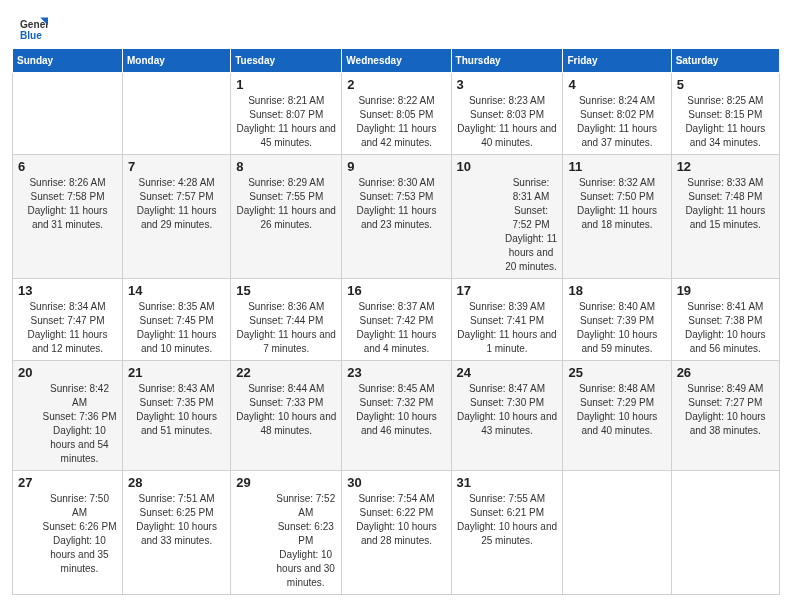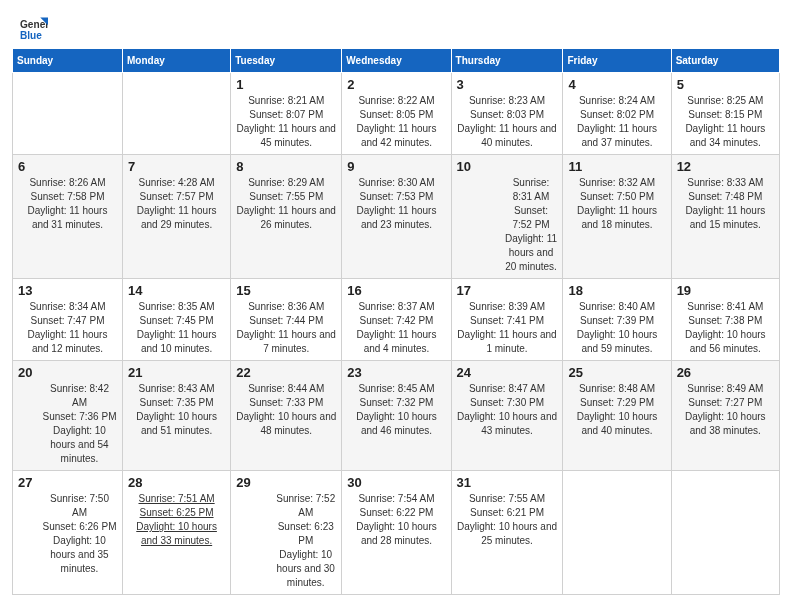--- a/index.html
+++ b/index.html
@@ -283,21 +283,21 @@
         </tr>
         <tr>
           <td>
             <span class="day-num">27</span>
             <div class="day-info" style="white-space: pre-line; margin-left: 24px;">Sunrise: 7:50 AM
 Sunset: 6:26 PM
 Daylight: 10 hours and 35 minutes.</div>
           </td>
           <td>
             <span class="day-num">28</span>
-            <div class="day-info" style="white-space: pre-line; text-decoration: underline;">Sunrise: 7:51 AM
+            <div class="day-info" style="white-space: pre-line;">Sunrise: 7:51 AM
 Sunset: 6:25 PM
 Daylight: 10 hours and 33 minutes.</div>
           </td>
           <td>
             <span class="day-num">29</span>
             <div class="day-info" style="white-space: pre-line; margin-left: 39px;">Sunrise: 7:52 AM
 Sunset: 6:23 PM
 Daylight: 10 hours and 30 minutes.</div>
           </td>
           <td>

